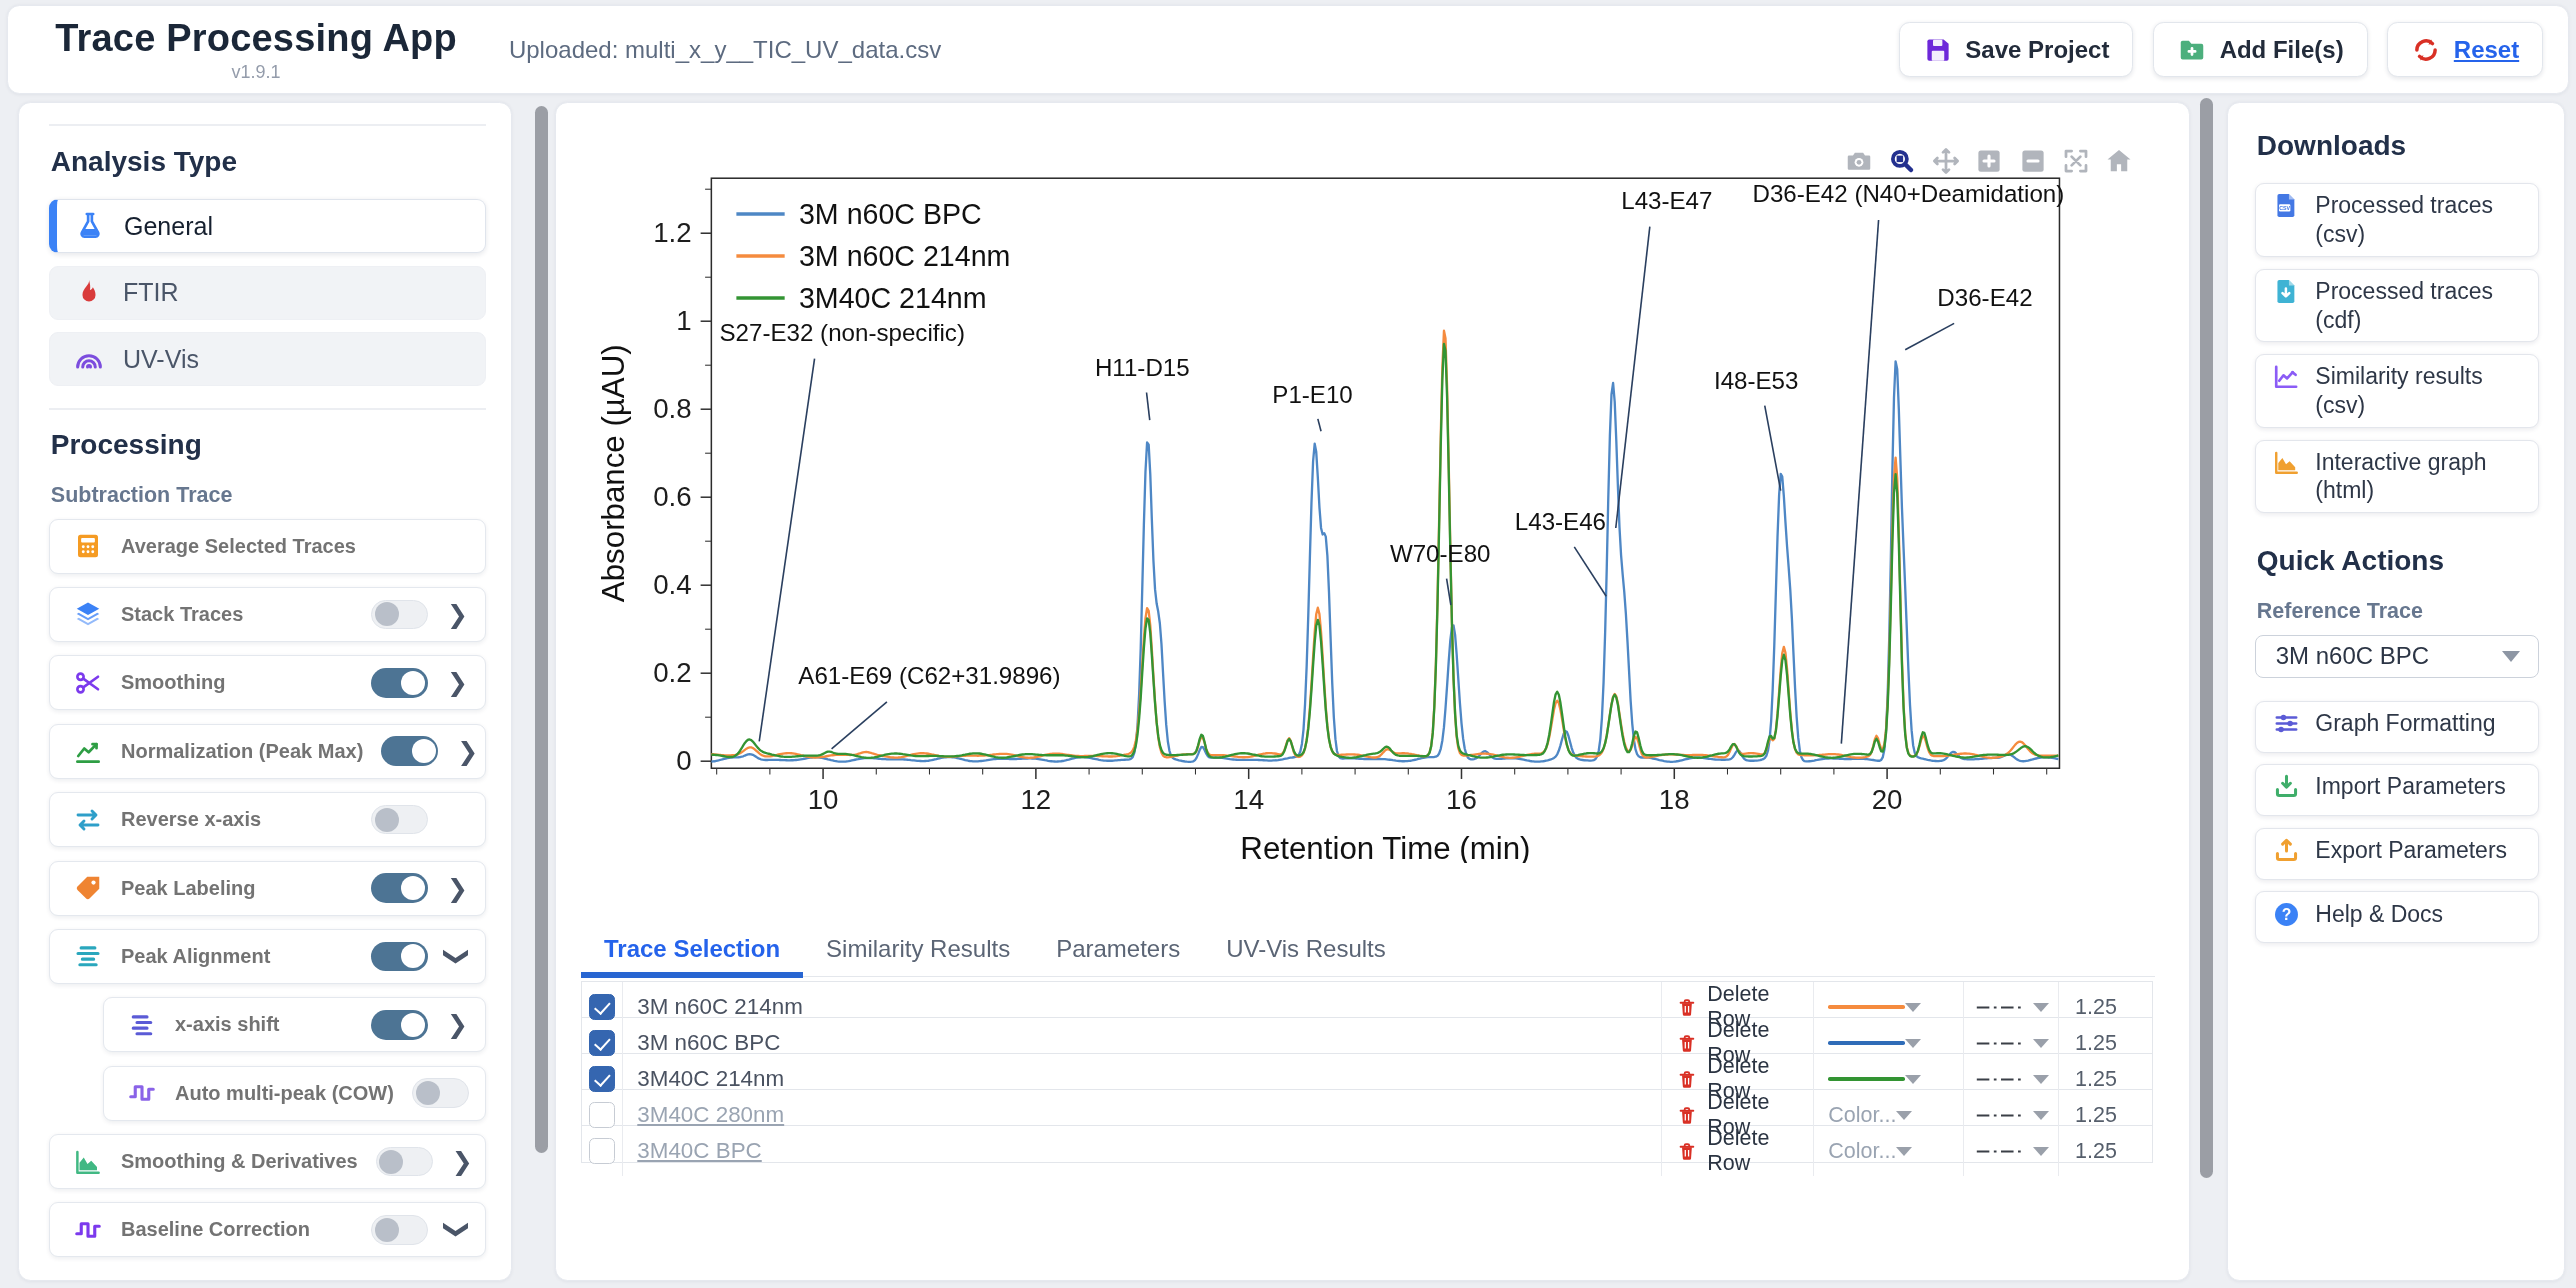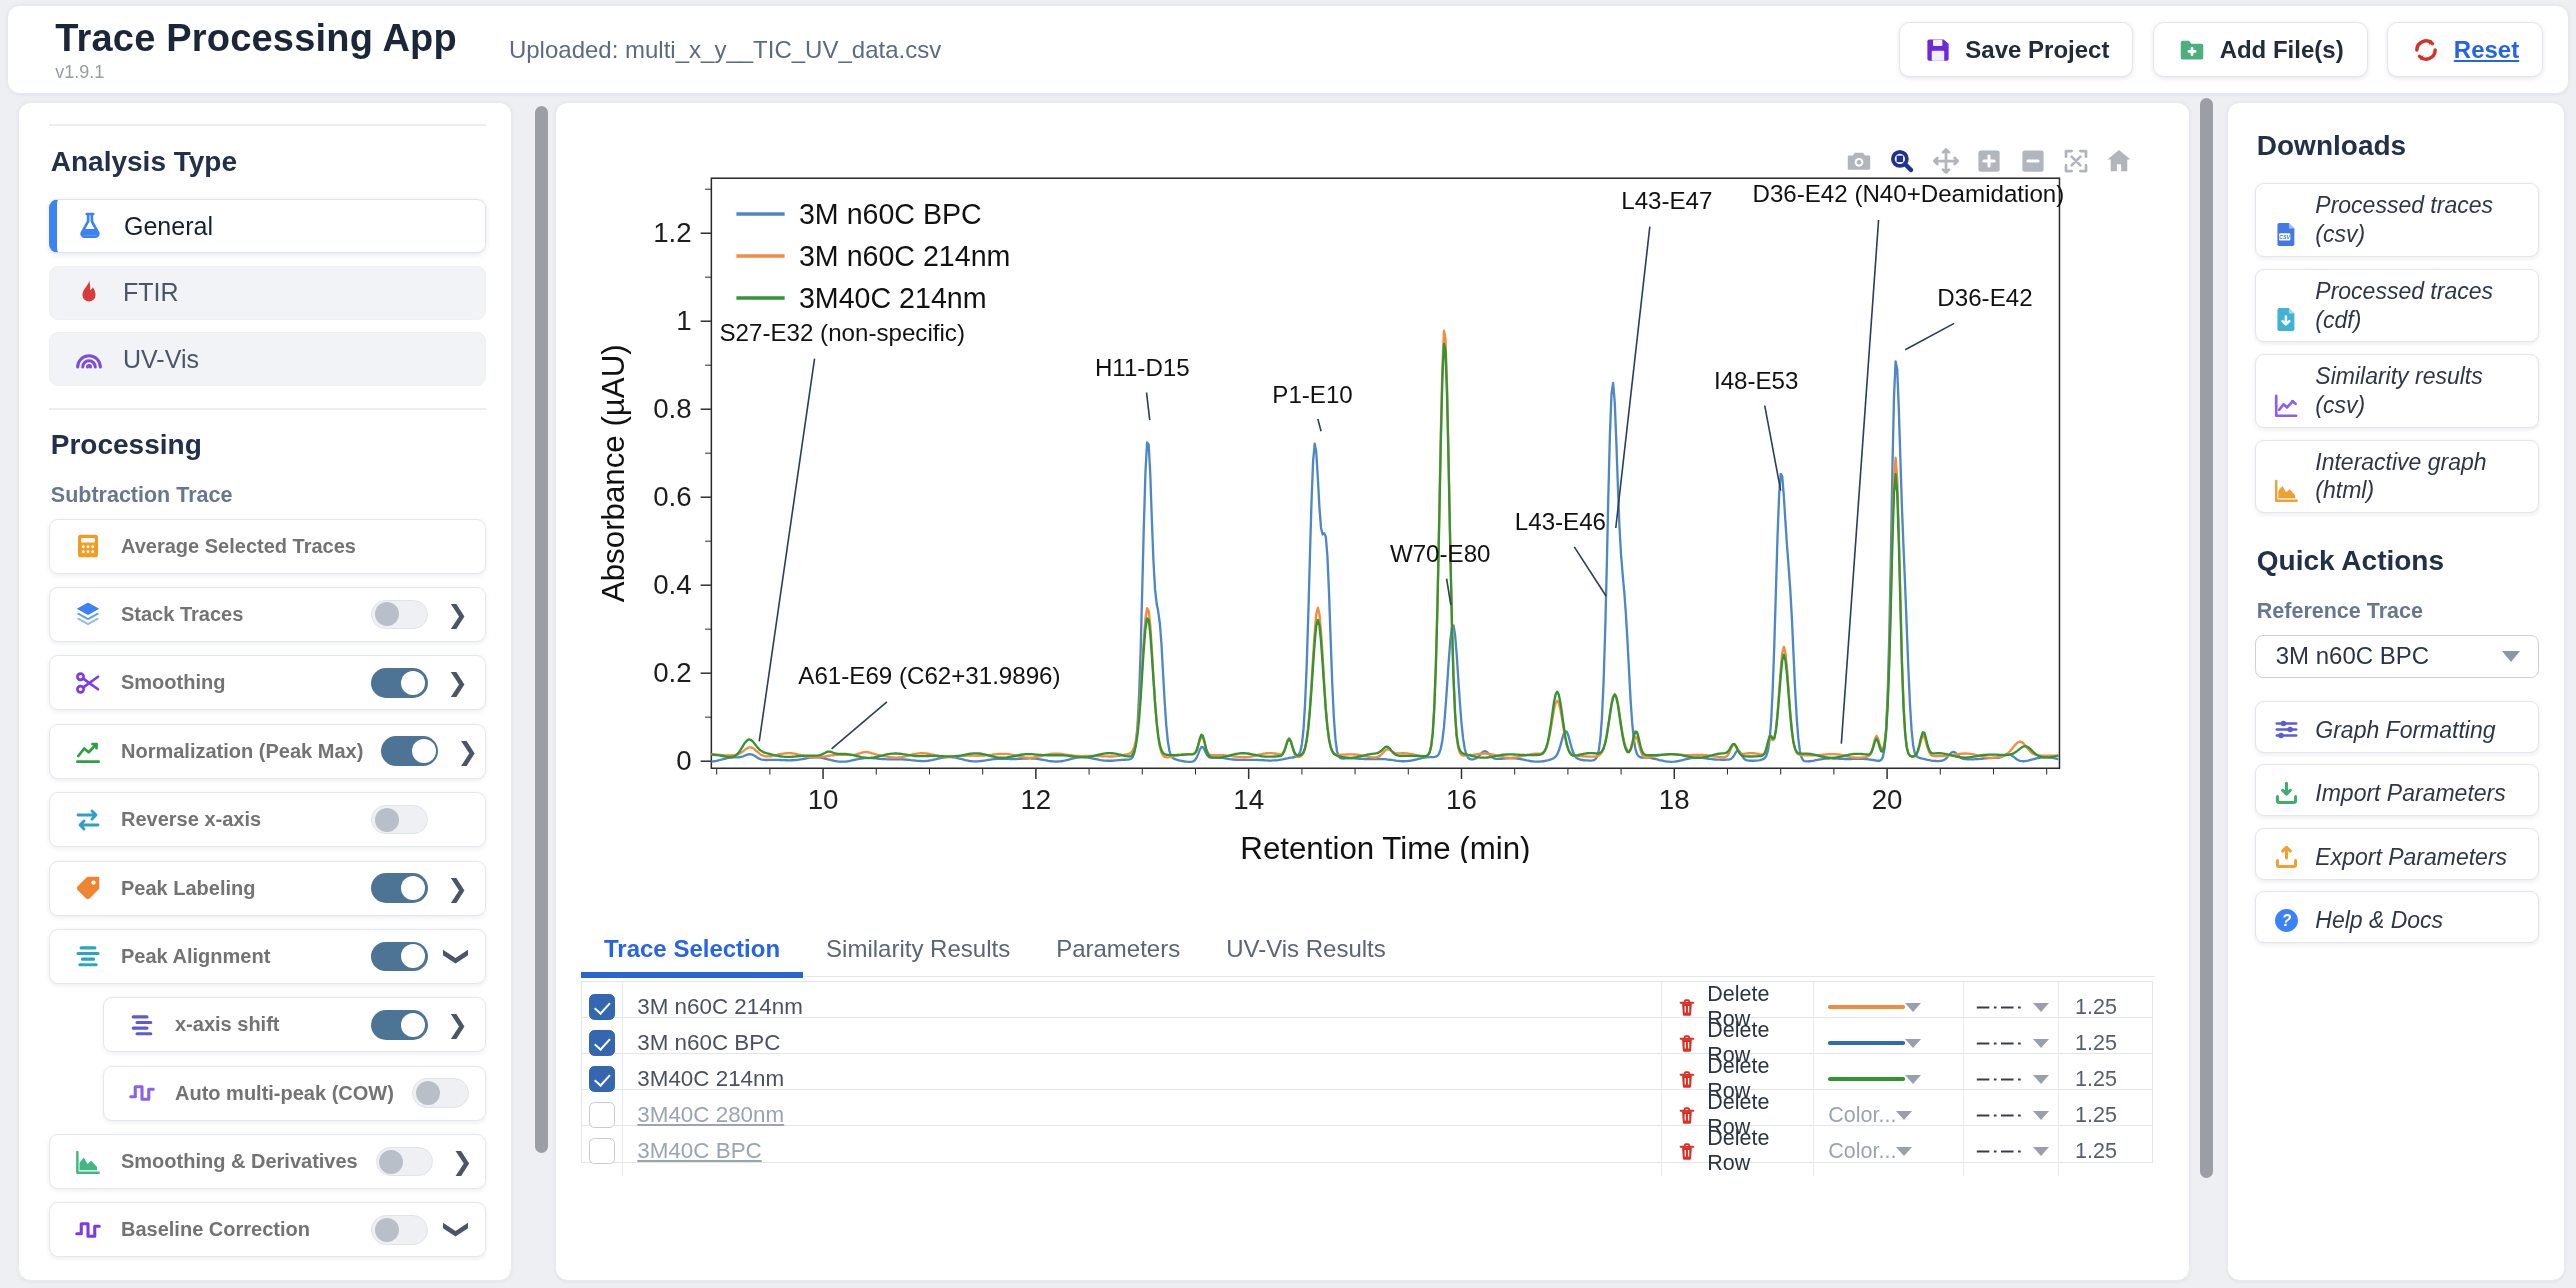--- a/index.html
+++ b/index.html
@@ -4,21 +4,21 @@
 <style>
   * { margin:0; padding:0; box-sizing:border-box; }
   html,body { background:#e9ebf0; }
   body { font-family:"Liberation Sans","DejaVu Sans",sans-serif; }
   .page { position:relative; width:2576px; height:1288px; background:#edeff3; overflow:hidden; }
 
   .card { background:#fff; border:0.9px solid #e6e9ef; border-radius:12.5px; box-shadow:0 0.9px 3.6px rgba(25,35,60,.06); }
 
   
   .header { position:absolute; left:7.2px; top:5.4px; width:2562px; height:89px;
-            display:flex; align-items:center; }
+            display:flex; align-items:center;text-align:center; }
   .title-block { margin-left:47px; }
   .app-title { font-size:38px; font-weight:700; color:#1b2738; letter-spacing:0.2px; }
   .app-version { font-size:18px; color:#949cab; margin-top:1.8px; }
   .uploaded { margin-left:52px; font-size:24px; color:#5d6b80; font-weight:500; }
   .header-buttons { margin-left:auto; margin-right:25px; display:flex; gap:19.7px; }
   .hbtn { display:flex; align-items:center; gap:12.5px; height:55px; padding:0 23px;
           background:#fff; border:0.9px solid #e2e6ec; border-radius:10.7px;
           box-shadow:0 1.8px 4.5px rgba(20,30,60,.10); font-size:24px; font-weight:600; color:#222b3a; cursor:pointer; }
   .hbtn .icon { width:30px; height:30px; }
   .hbtn.link-btn .lbl { color:#2563eb; text-decoration:underline; }
@@ -92,23 +92,23 @@
   .del .icon { width:23px; height:23px; color:#d93025; }
   .swcell { justify-content:flex-start; padding:0 10.7px 0 14.3px; cursor:pointer; }
   .swatch { width:77px; height:4.5px; border-radius:1.8px; }
   .coltext { font-size:21.5px; color:#9aa4b2; }
   .mini-caret { width:0; height:0; border-left:8px solid transparent; border-right:8px solid transparent; border-top:9.8px solid #9aa0aa; }
   .stylecell { justify-content:space-between; padding:0 9px 0 10.7px; cursor:pointer; }
   .wcell { font-size:21.5px; color:#555e6b; padding-left:16px; }
 
   
   .rpanel { position:absolute; left:2227px; top:102px; width:338px; height:1179px; border-radius:12.5px; padding:23px 25px 0 27px; }
-  .rbtn { display:flex; align-items:flex-end; gap:14.3px; min-height:52px; background:#fff; border:0.9px solid #e3e6ec;
+  .rbtn { display:flex; align-items:flex-start; gap:14.3px; min-height:52px; background:#fff; border:0.9px solid #e3e6ec;
           border-radius:9px; box-shadow:0 1.8px 4.5px rgba(20,30,60,.08); margin-bottom:11.6px; padding:7.2px 12.5px 7.2px 16px;
-          font-size:23px; color:#2e3747; font-weight:500; cursor:pointer; line-height:1.25;font-style:italic; }
+          font-size:23px; color:#2e3747; font-weight:500; cursor:pointer; line-height:1.25; }
   .rbtn .icon { width:29px; height:29px; flex:0 0 auto; }
 
   text { font-family:"Liberation Sans","DejaVu Sans",sans-serif; }
 </style>
 </head>
 <body>
 
 <div class="page">
 
   <div class="header card">

